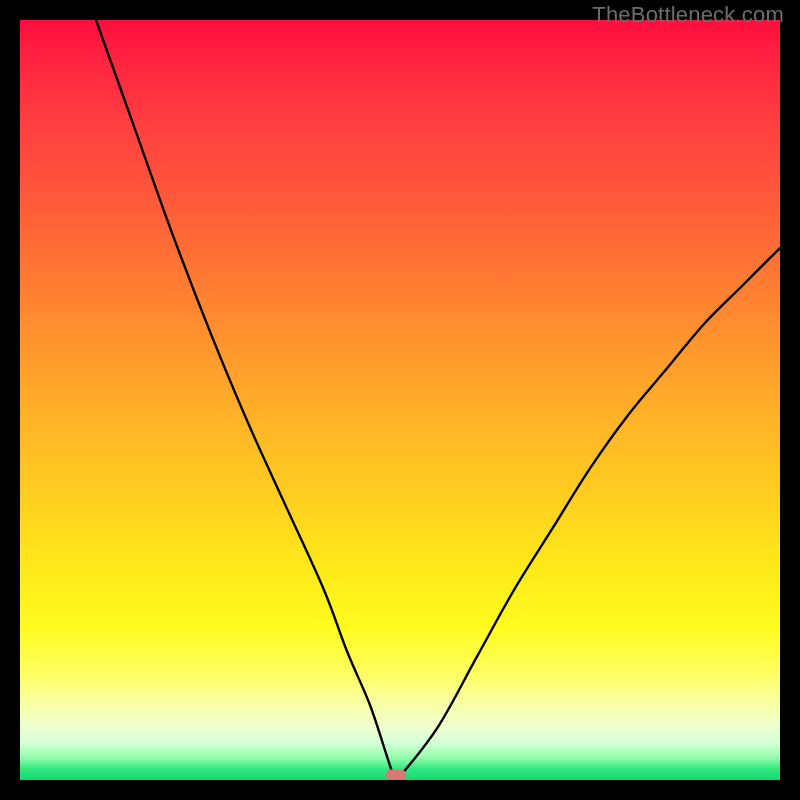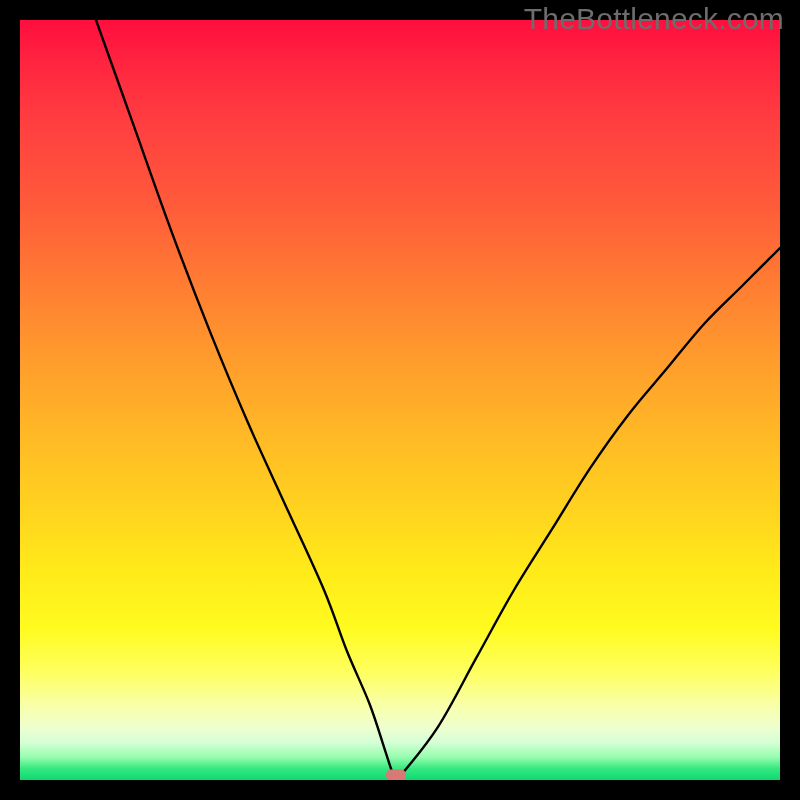--- a/index.html
+++ b/index.html
@@ -15,21 +15,21 @@
     position: relative;
     width: 800px;
     height: 800px;
     background: #000;
   }
   .watermark {
     position: absolute;
     top: 2px;
     right: 16px;
     color: #6d6d6d;
-    font-size: 30px;
+    font-size: 22px;
     font-weight: 500;
     letter-spacing: 0.2px;
     z-index: 20;
   }
   .plot-area {
     position: absolute;
     left: 20px;
     top: 20px;
     width: 760px;
     height: 760px;

